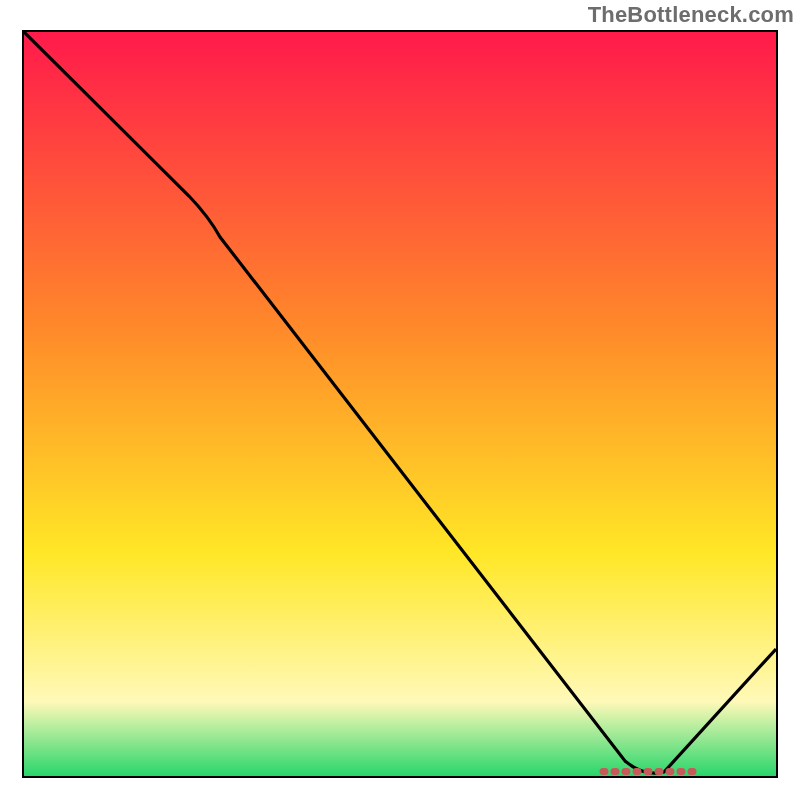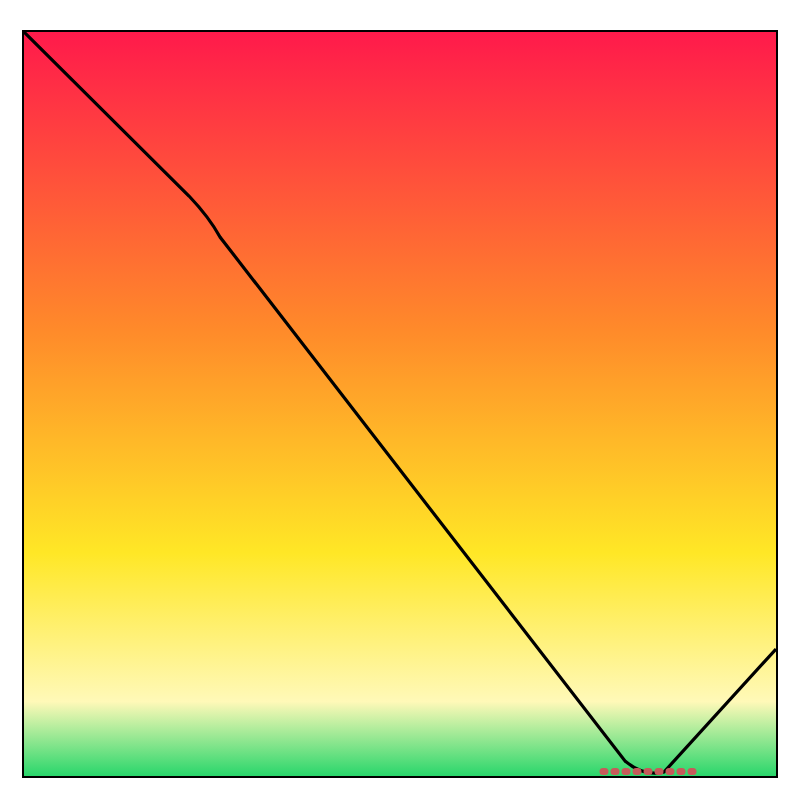--- a/index.html
+++ b/index.html
@@ -52,20 +52,21 @@
     stroke-width: 7;
     stroke-linecap: round;
     stroke-dasharray: 2 9;
   }
 </style>
 </head>
 <body>
 
 <div class="stage">
 
+  <div class="watermark">TheBottleneck.com</div>
 
   <div class="plot">
 
     <svg class="gradient" viewBox="0 0 752 744" preserveAspectRatio="none">
       <defs>
         <linearGradient id="bg" x1="0" y1="0" x2="0" y2="1">
           <stop offset="0%" stop-color="#ff1a4b"></stop>
           <stop offset="40%" stop-color="#ff8a2a"></stop>
           <stop offset="70%" stop-color="#ffe726"></stop>
           <stop offset="90%" stop-color="#fff9b8"></stop>

